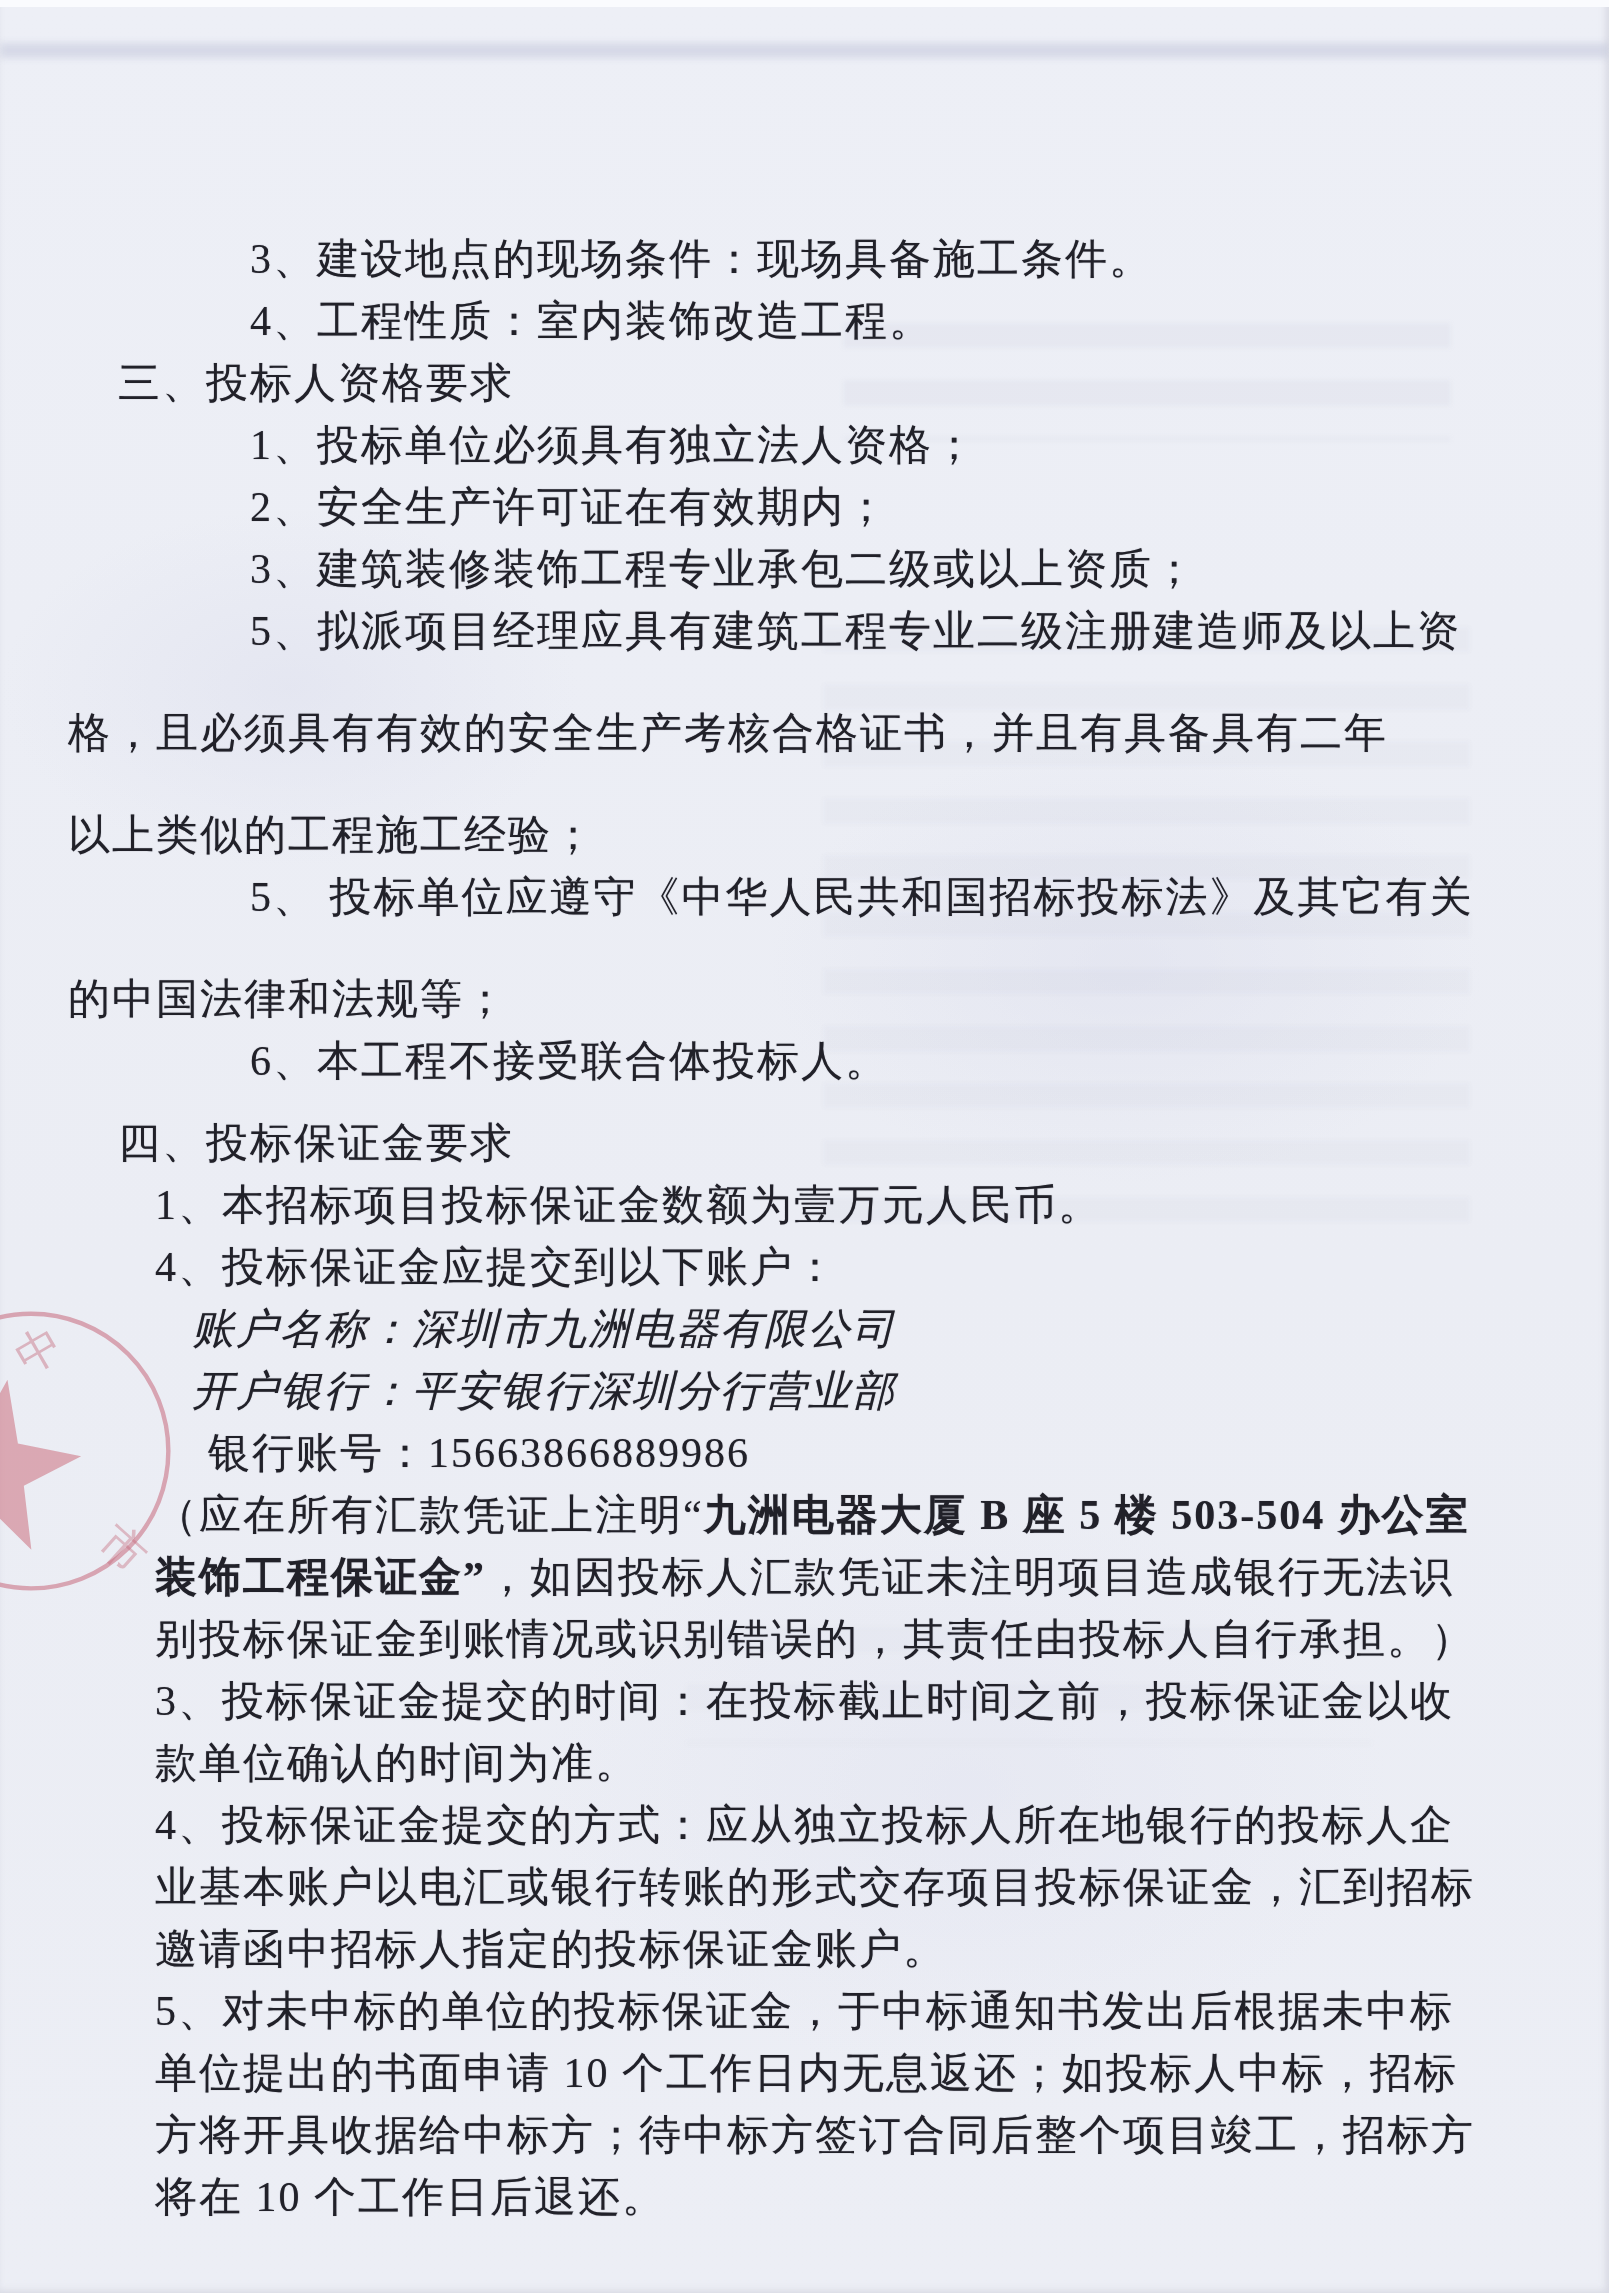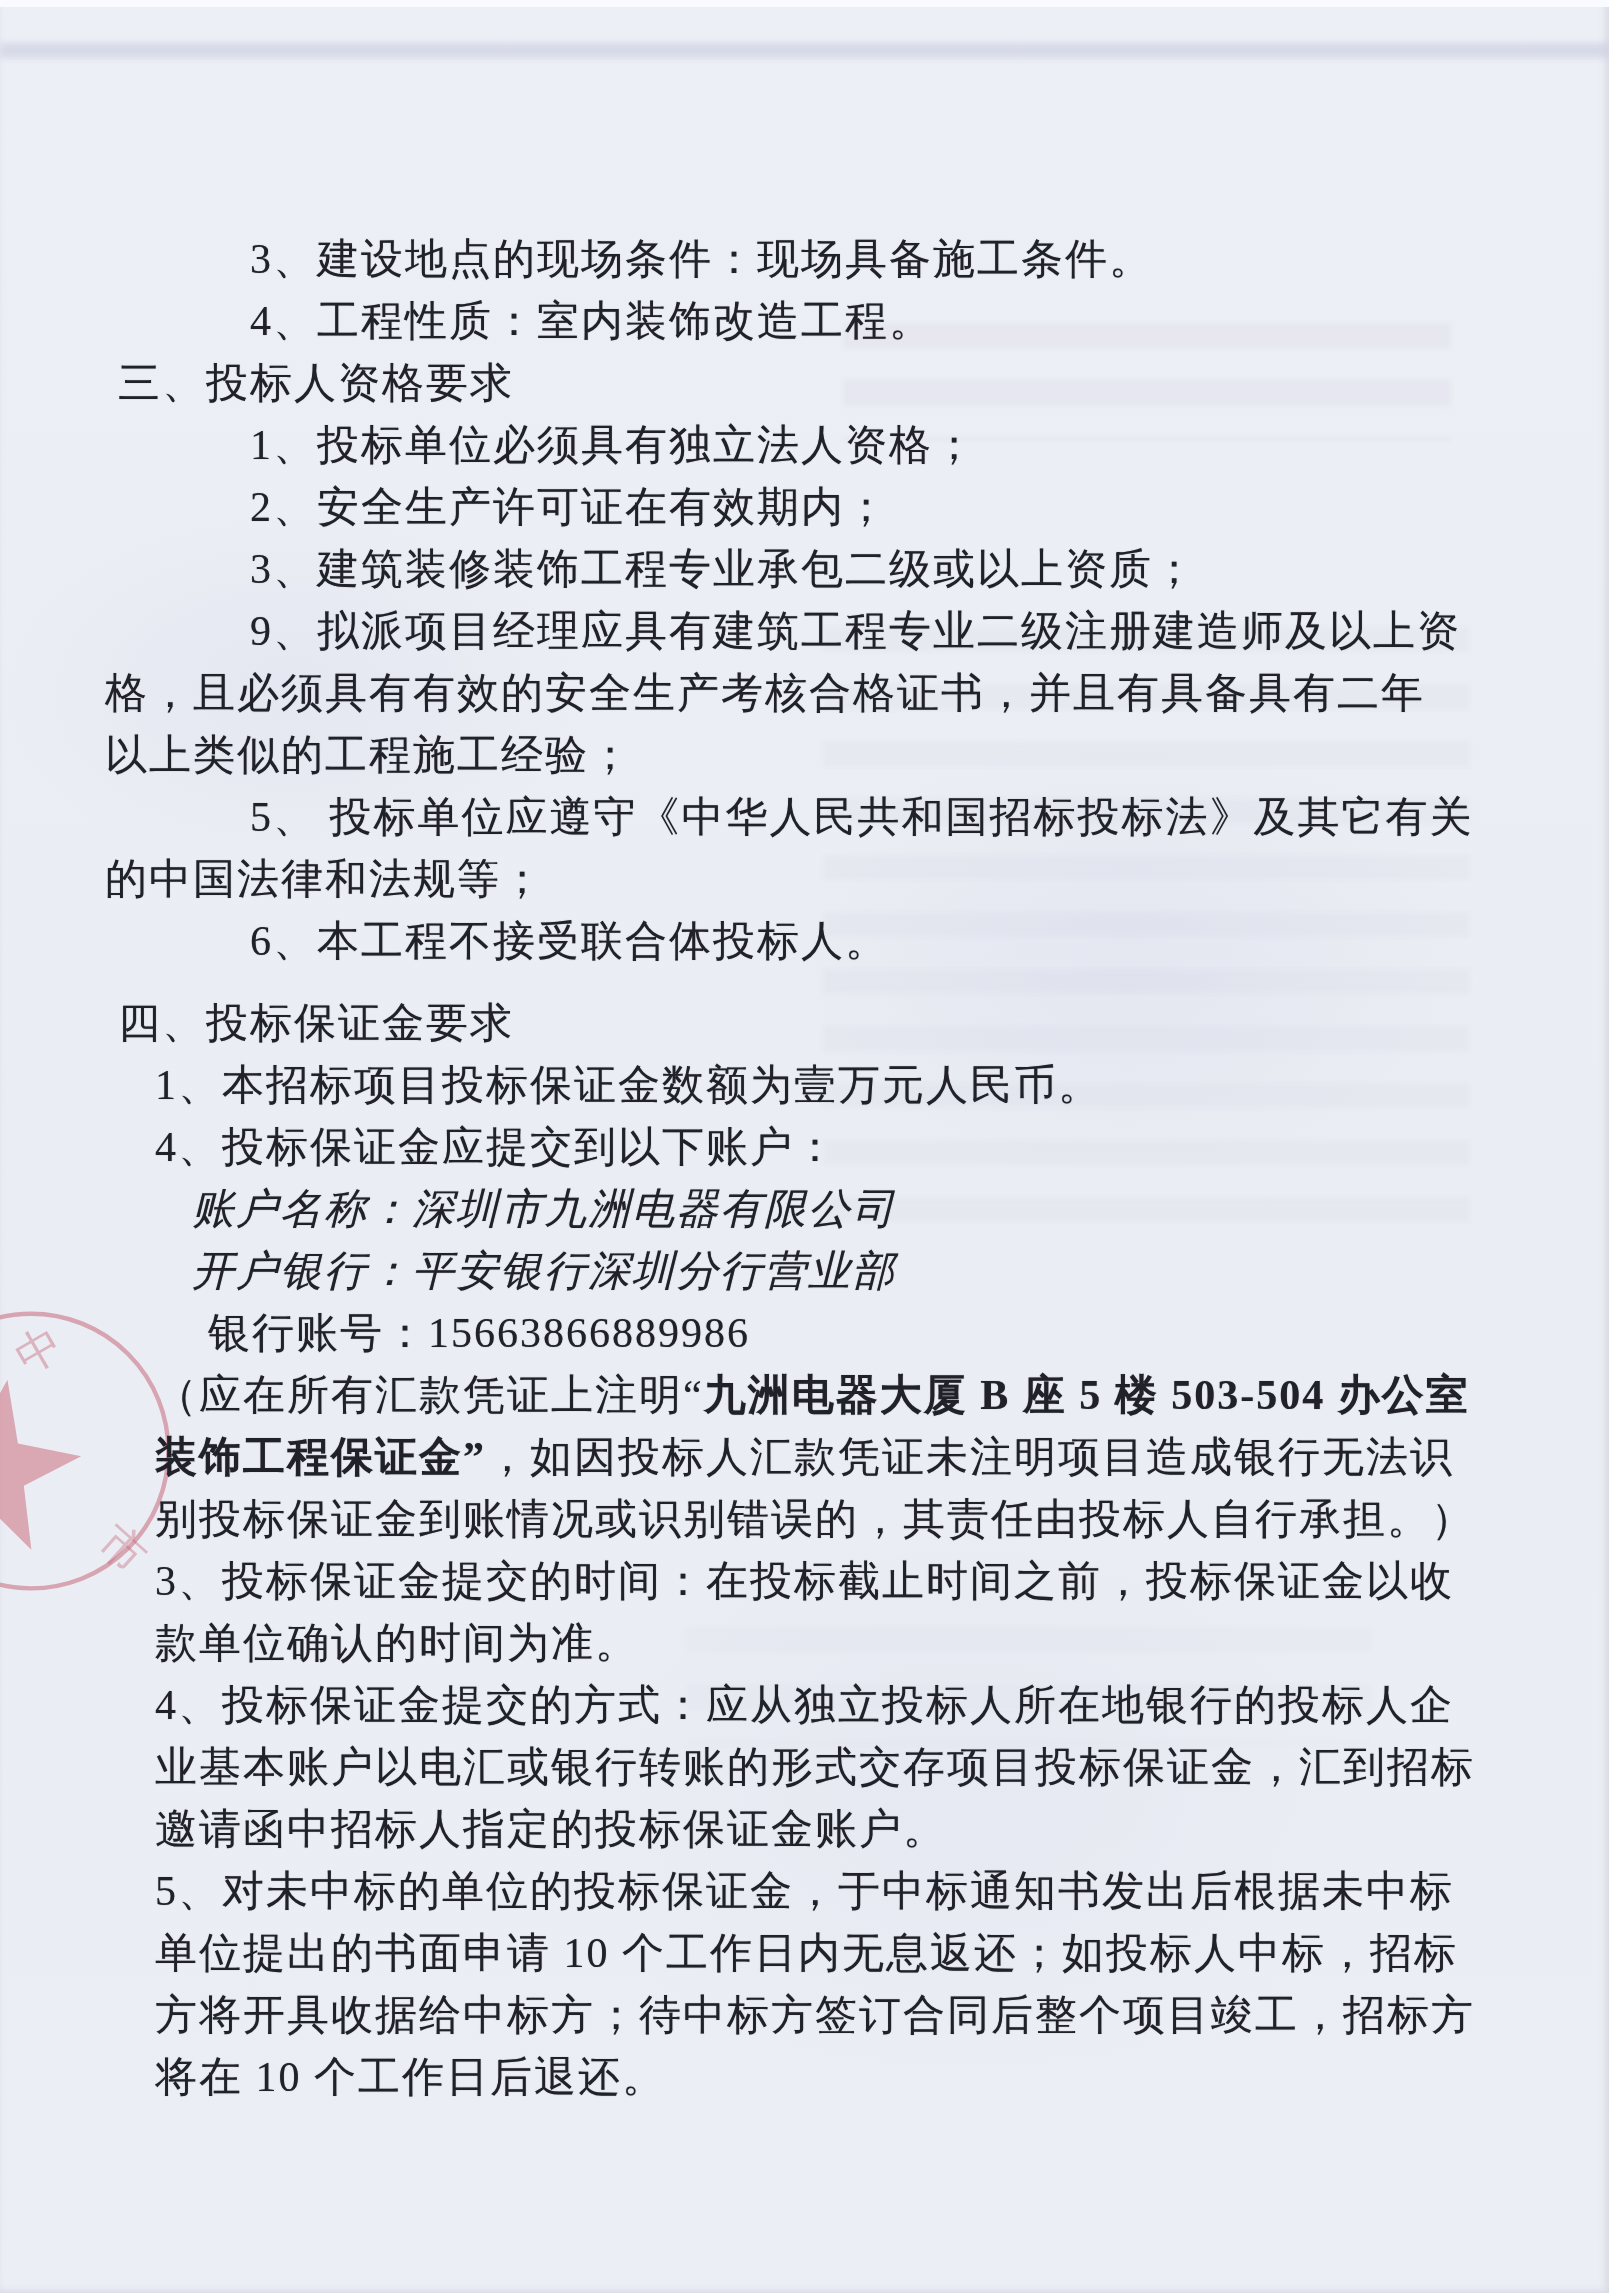--- a/index.html
+++ b/index.html
@@ -43,21 +43,21 @@
   }
   .line{
     height:62px;line-height:62px;
     font-size:42px;letter-spacing:2px;
     color:#212129;
     white-space:nowrap;
     text-shadow:0 0 1px rgba(25,25,40,0.45);
   }
   .line .bold{font-weight:bold;}
   .i-m{padding-left:155px;}
-  .i-0{padding-left:105px;}
+  .i-0{padding-left:68px;margin-top:40px;}
   .i-h{padding-left:118px;}
   .i-1{padding-left:192px;font-style:italic;}
   .i-15{padding-left:208px;}
   .i-2{padding-left:250px;}
   .stamp{
     position:absolute;left:-118px;top:1302px;
     opacity:.9;
     filter:blur(0.6px);
   }
   .seal-char{
@@ -83,21 +83,21 @@
     <text class="seal-char" x="218" y="248" transform="rotate(42 218 248)" fill="rgba(192,95,115,0.42)">市</text>
   </svg>
 
   <div class="text-block">
       <div class="line i-2"><span>3、建设地点的现场条件：现场具备施工条件。</span></div>
       <div class="line i-2"><span>4、工程性质：室内装饰改造工程。</span></div>
       <div class="line i-h"><span>三、投标人资格要求</span></div>
       <div class="line i-2"><span>1、投标单位必须具有独立法人资格；</span></div>
       <div class="line i-2"><span>2、安全生产许可证在有效期内；</span></div>
       <div class="line i-2"><span>3、建筑装修装饰工程专业承包二级或以上资质；</span></div>
-      <div class="line i-2"><span>9、拟派项目经理应具有建筑工程专业二级注册建造师及以上资</span></div>
+      <div class="line i-2"><span>5、拟派项目经理应具有建筑工程专业二级注册建造师及以上资</span></div>
       <div class="line i-0"><span>格，且必须具有有效的安全生产考核合格证书，并且有具备具有二年</span></div>
       <div class="line i-0"><span>以上类似的工程施工经验；</span></div>
       <div class="line i-2"><span>5、 投标单位应遵守《中华人民共和国招标投标法》及其它有关</span></div>
       <div class="line i-0"><span>的中国法律和法规等；</span></div>
       <div class="line i-2"><span>6、本工程不接受联合体投标人。</span></div>
       <div class="line i-h" style="margin-top: 19.6px;"><span>四、投标保证金要求</span></div>
       <div class="line i-m"><span>1、本招标项目投标保证金数额为壹万元人民币。</span></div>
       <div class="line i-m"><span>4、投标保证金应提交到以下账户：</span></div>
       <div class="line i-1"><span>账户名称：深圳市九洲电器有限公司</span></div>
       <div class="line i-1"><span>开户银行：平安银行深圳分行营业部</span></div>

